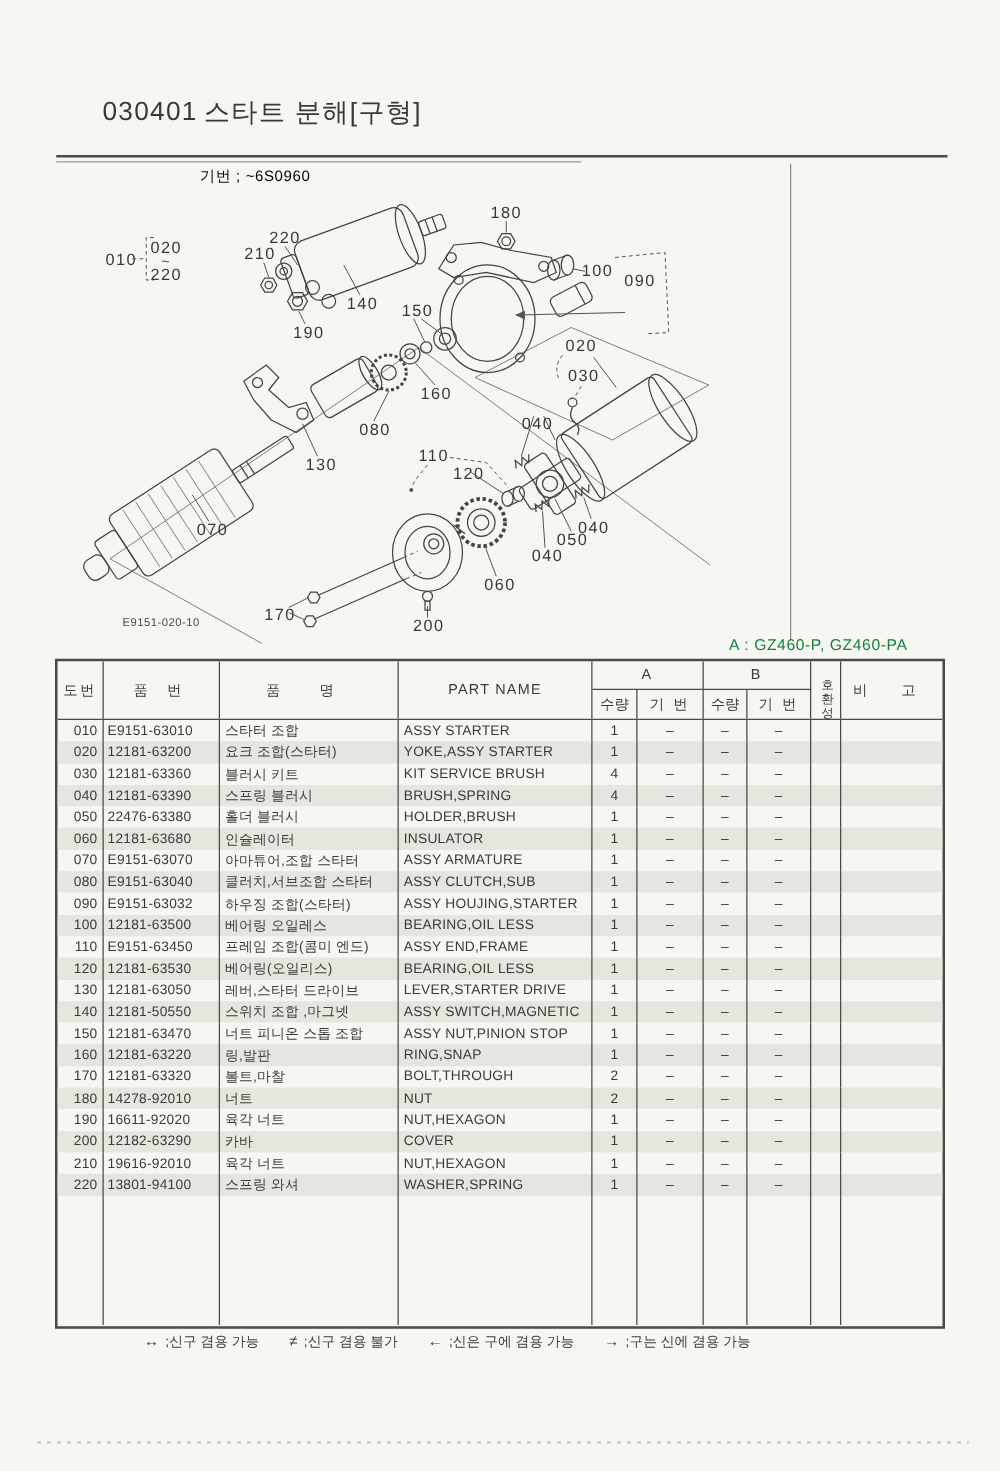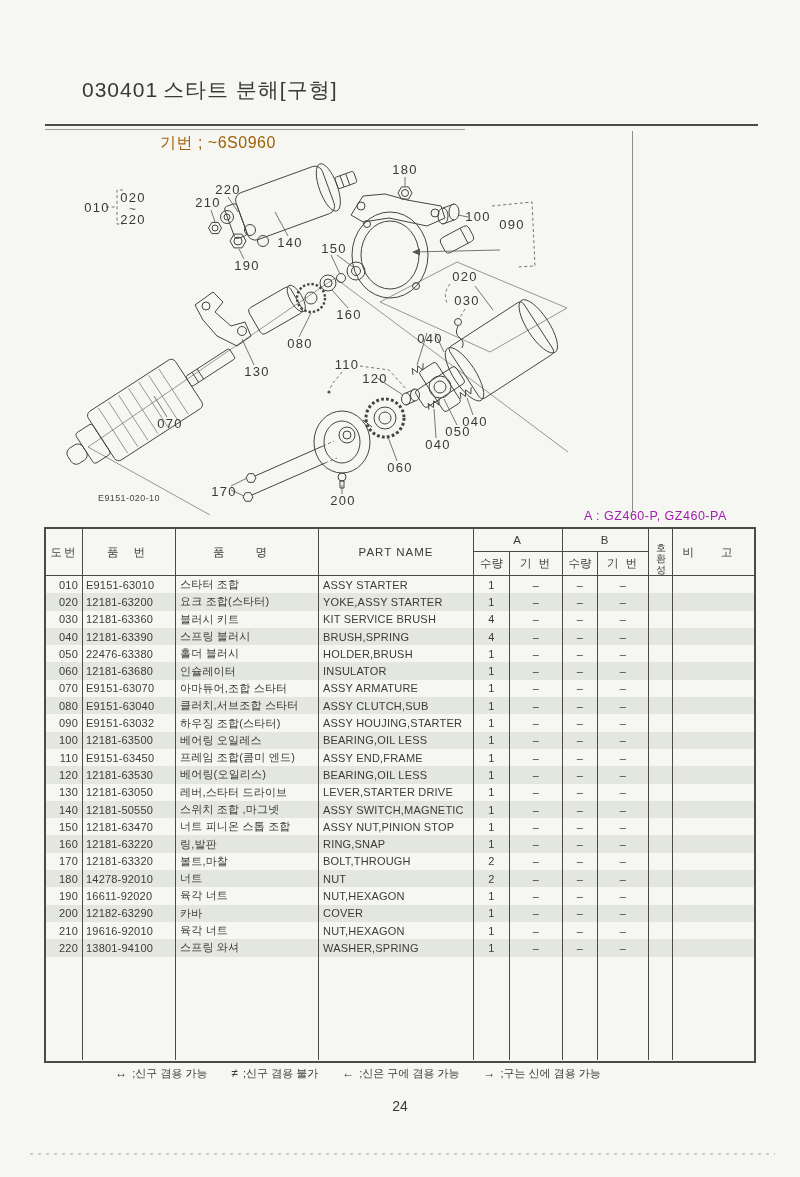--- a/index.html
+++ b/index.html
@@ -4,24 +4,24 @@
 <style>
   html,body{margin:0;padding:0;background:#e9e9e6;}
   .page{position:relative;width:800px;height:1177px;background:#f6f6f3;overflow:hidden;
         font-family:"Liberation Sans","DejaVu Sans",sans-serif;color:#35342f;}
   
   .title-code{position:absolute;left:82px;top:78px;font-size:21px;letter-spacing:1px;color:#3a3934;}
   .title-ko{position:absolute;left:163px;top:76px;font-size:21px;letter-spacing:1px;color:#3a3934;}
   .title-en{position:absolute;left:163px;top:101px;font-size:18px;letter-spacing:.6px;color:#45443e;}
   .rule-main{position:absolute;left:45px;top:124px;width:713px;height:2px;background:#4b4a45;}
   .rule-sub{position:absolute;left:45px;top:129px;width:420px;height:1px;background:#9a9992;}
-  .serial-note{position:absolute;left:160px;top:133px;font-size:16px;letter-spacing:.5px;color:#a16207;}
+  .serial-note{position:absolute;left:160px;top:133px;font-size:12px;letter-spacing:.5px;color:#000000;}
   .vline{position:absolute;left:632px;top:131px;width:1px;height:381px;background:#8d8c86;}
-  .model-note{position:absolute;left:584px;top:509px;width:170px;text-align:left;font-size:12.5px;
-              letter-spacing:.5px;color:#a21caf;}
+  .model-note{position:absolute;left:556px;top:509px;width:170px;text-align:right;font-size:12.5px;
+              letter-spacing:.5px;color:#15803d;}
   
   svg.diagram{position:absolute;left:45px;top:140px;}
   svg.diagram *{vector-effect:non-scaling-stroke;}
   svg .pt{fill:none;stroke:#45443f;stroke-width:1;}
   svg .ldr{fill:none;stroke:#55544e;stroke-width:.8;}
   svg .dsh{fill:none;stroke:#55544e;stroke-width:.8;stroke-dasharray:3 2.6;}
   svg .thin{fill:none;stroke:#6e6d66;stroke-width:.7;}
   svg .teeth{fill:none;stroke:#45443f;stroke-width:3;stroke-dasharray:2.8 2.2;}
   svg .teeth2{fill:none;stroke:#45443f;stroke-width:2.4;stroke-dasharray:2.4 2;}
   svg text{fill:#3a3934;font-size:13px;letter-spacing:1.2px;font-family:"Liberation Sans","DejaVu Sans",sans-serif;}
@@ -620,15 +620,14 @@
     </div>
   </div>
 
   <div class="legend">
     <span class="li"><span class="sym">↔</span><span>;신구 겸용 가능</span></span>
     <span class="li"><span class="sym">≠</span><span>;신구 겸용 불가</span></span>
     <span class="li"><span class="sym">←</span><span>;신은 구에 겸용 가능</span></span>
     <span class="li"><span class="sym">→</span><span>;구는 신에 겸용 가능</span></span>
   </div>
 
-  <div class="pageno">24</div>
   <div class="noise"></div>
 </div>
 
 </body></html>

